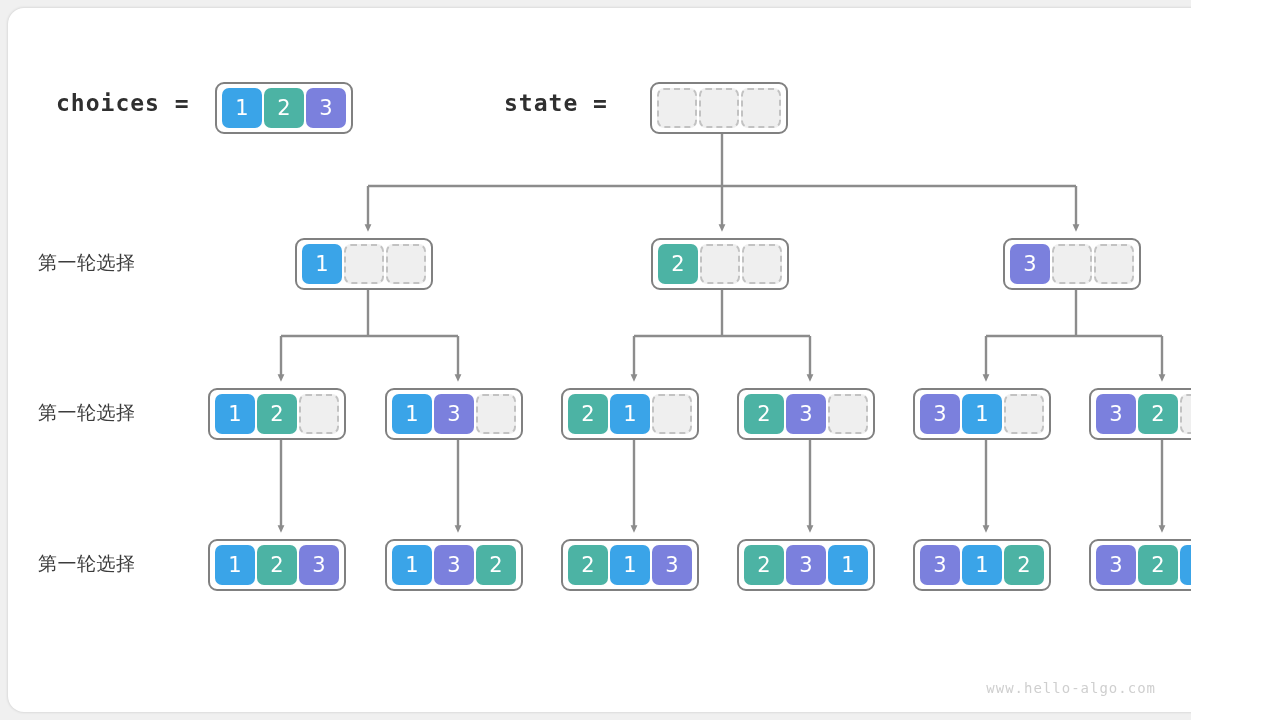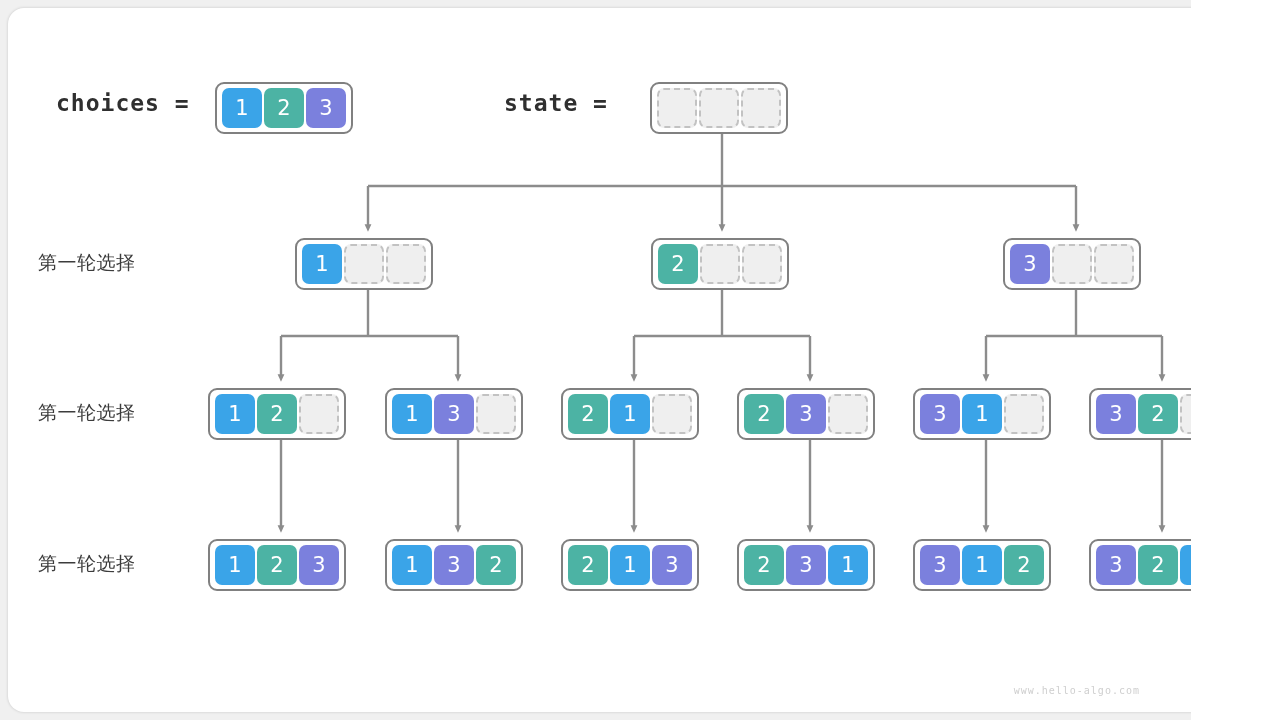--- a/index.html
+++ b/index.html
@@ -83,24 +83,24 @@
     background: #efefef;
     border: 2px dashed #c2c2c2;
     color: transparent;
   }
   .cell.c1 { background: #3aa4e8; }
   .cell.c2 { background: #4cb3a4; }
   .cell.c3 { background: #7b80dd; }
 
   #watermark {
     position: absolute;
-    right: 51px;
+    right: 35px;
     bottom: 24px;
     font-family: "DejaVu Sans Mono", monospace;
-    font-size: 10px;
+    font-size: 14px;
     color: #cfcfcf;
     letter-spacing: 1px;
   }
 </style>
 </head>
 <body>
 
 <div id="page">
   <div id="card"></div>
 

